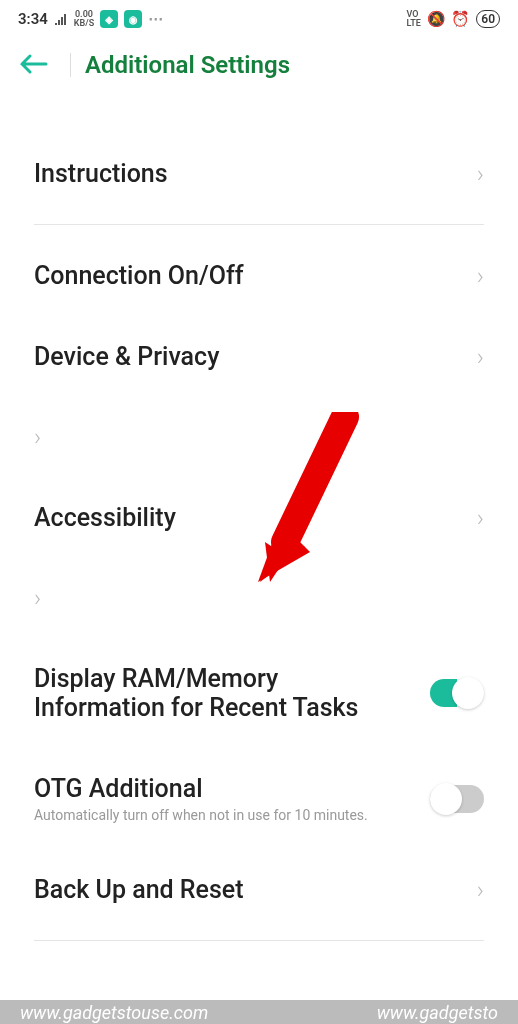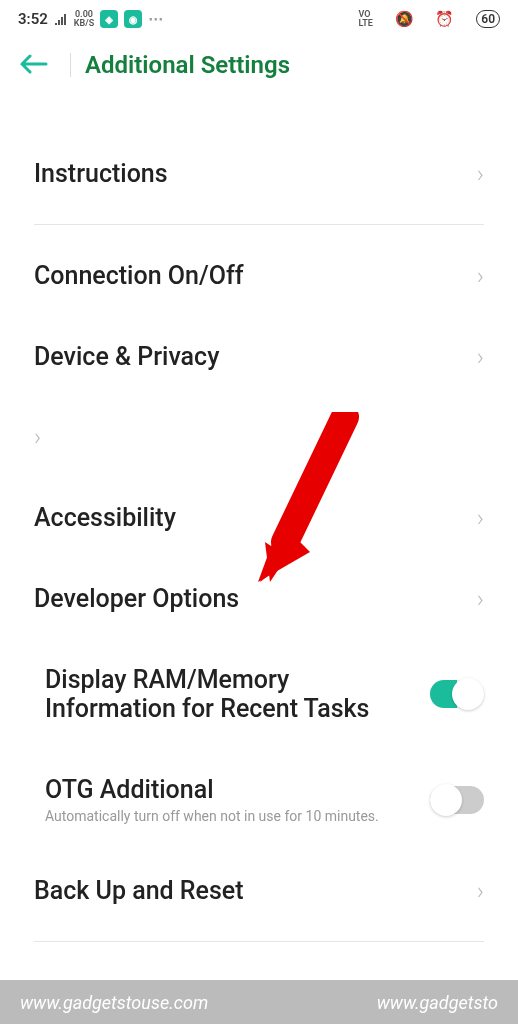--- a/index.html
+++ b/index.html
@@ -26,21 +26,21 @@
       color: #333;
     }
     .status-left {
       display: flex;
       align-items: center;
       gap: 6px;
     }
     .status-right {
       display: flex;
       align-items: center;
-      gap: 22px;
+      gap: 6px;
     }
     .status-icon-box {
       width: 18px;
       height: 18px;
       background: #1abc9c;
       border-radius: 4px;
       display: flex;
       align-items: center;
       justify-content: center;
       color: white;
@@ -114,21 +114,20 @@
       color: #222;
     }
     .item-sub {
       font-size: 14px;
       color: #999;
       margin-top: 4px;
     }
     .item-text {
       flex: 1;
       padding-right: 16px;
-      margin-left: 11px;
     }
     .chevron {
       color: #bbb;
       font-size: 24px;
       font-weight: 300;
     }
     .section-divider {
       height: 1px;
       background: #e5e5e5;
       margin: 10px 34px;
@@ -174,39 +173,39 @@
       width: 120px;
       height: 180px;
       pointer-events: none;
     }
     .watermark {
       position: absolute;
       bottom: 0;
       left: 0;
       right: 0;
       background: #bbb;
-      height: 44px;
+      height: 24px;
       display: flex;
       align-items: center;
       padding: 0 20px;
       color: #fff;
       font-size: 18px;
       font-style: italic;
       overflow: hidden;
     }
     .watermark span:first-child {
       flex: 1;
     }
   </style>
 </head>
 <body>
 
 <div class="status-bar">
   <div class="status-left">
-    <span>3:52</span>
+    <span>3:34</span>
     <svg width="14" height="12" viewBox="0 0 14 12">
         <path d="M1 10h2v2H1zm3-3h2v5H4zm3-3h2v8H7zm3-3h2v11h-2z" fill="#555"></path>
       </svg>
     <div class="tiny-text">
       <span>0.00</span>
       <span>KB/S</span>
     </div>
     <div class="status-icon-box">◈</div>
     <div class="status-icon-box">◉</div>
     <span style="color:#999;">⋯</span>
@@ -257,21 +256,20 @@
   <div class="item">
     <span class="chevron">›</span>
   </div>
 
   <div class="item">
     <span class="item-label">Accessibility</span>
     <span class="chevron">›</span>
   </div>
 
   <div class="item">
-    <span class="item-label">Developer Options</span>
     <span class="chevron">›</span>
   </div>
 
   <div class="item">
     <div class="item-text">
       <div class="item-label">Display RAM/Memory Information for Recent Tasks</div>
     </div>
     <div class="toggle on"></div>
   </div>
 

